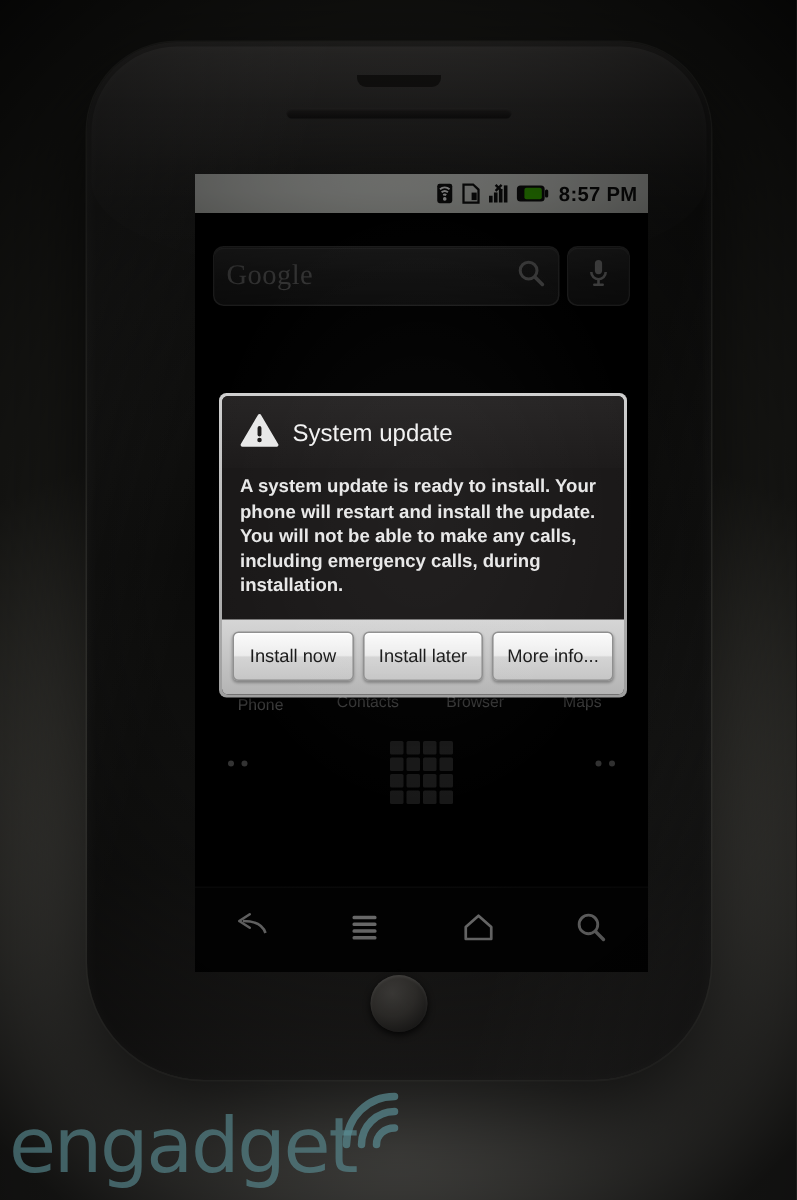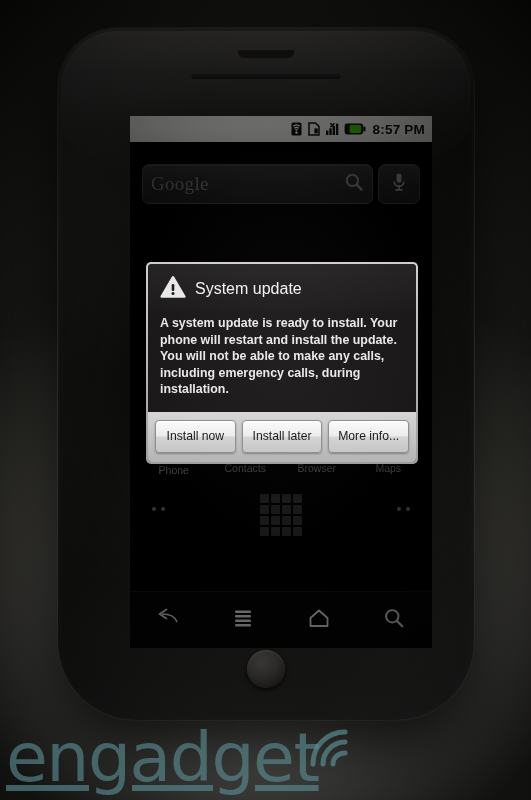--- a/index.html
+++ b/index.html
@@ -102,21 +102,21 @@
   .dlg-btn{flex:1;height:31px;border-radius:4px;display:flex;align-items:center;justify-content:center;
     font-size:12.2px;color:#1a1a1a;
     background:linear-gradient(180deg,#fbfbfb 0%,#ececec 48%,#d4d4d4 52%,#c6c6c6 100%);
     border:1px solid #8f8f8f;box-shadow:inset 0 1px 0 rgba(255,255,255,.9),0 1px 2px rgba(0,0,0,.3);
     cursor:default;white-space:nowrap;}
 
   #screen-dim{position:absolute;inset:0;background:rgba(0,0,0,.42);z-index:30;}
 
   
   #watermark{position:absolute;left:6px;bottom:12px;z-index:70;display:flex;align-items:flex-end;}
-  #wm-text{font-family:"DejaVu Sans",sans-serif;font-size:68px;color:#5b8f96;opacity:.62;letter-spacing:-1.5px;line-height:.9;text-decoration:underline;}
+  #wm-text{font-family:"DejaVu Sans",sans-serif;font-size:51px;color:#5b8f96;opacity:.62;letter-spacing:-1.5px;line-height:.9;}
   #wm-arcs{margin-left:-10px;margin-bottom:16px;opacity:.68;}
 </style>
 </head>
 <body>
 
 <div id="scene">
 
   <div id="phone">
     <div id="phone-sheen"></div>
     <div id="top-notch"></div>

